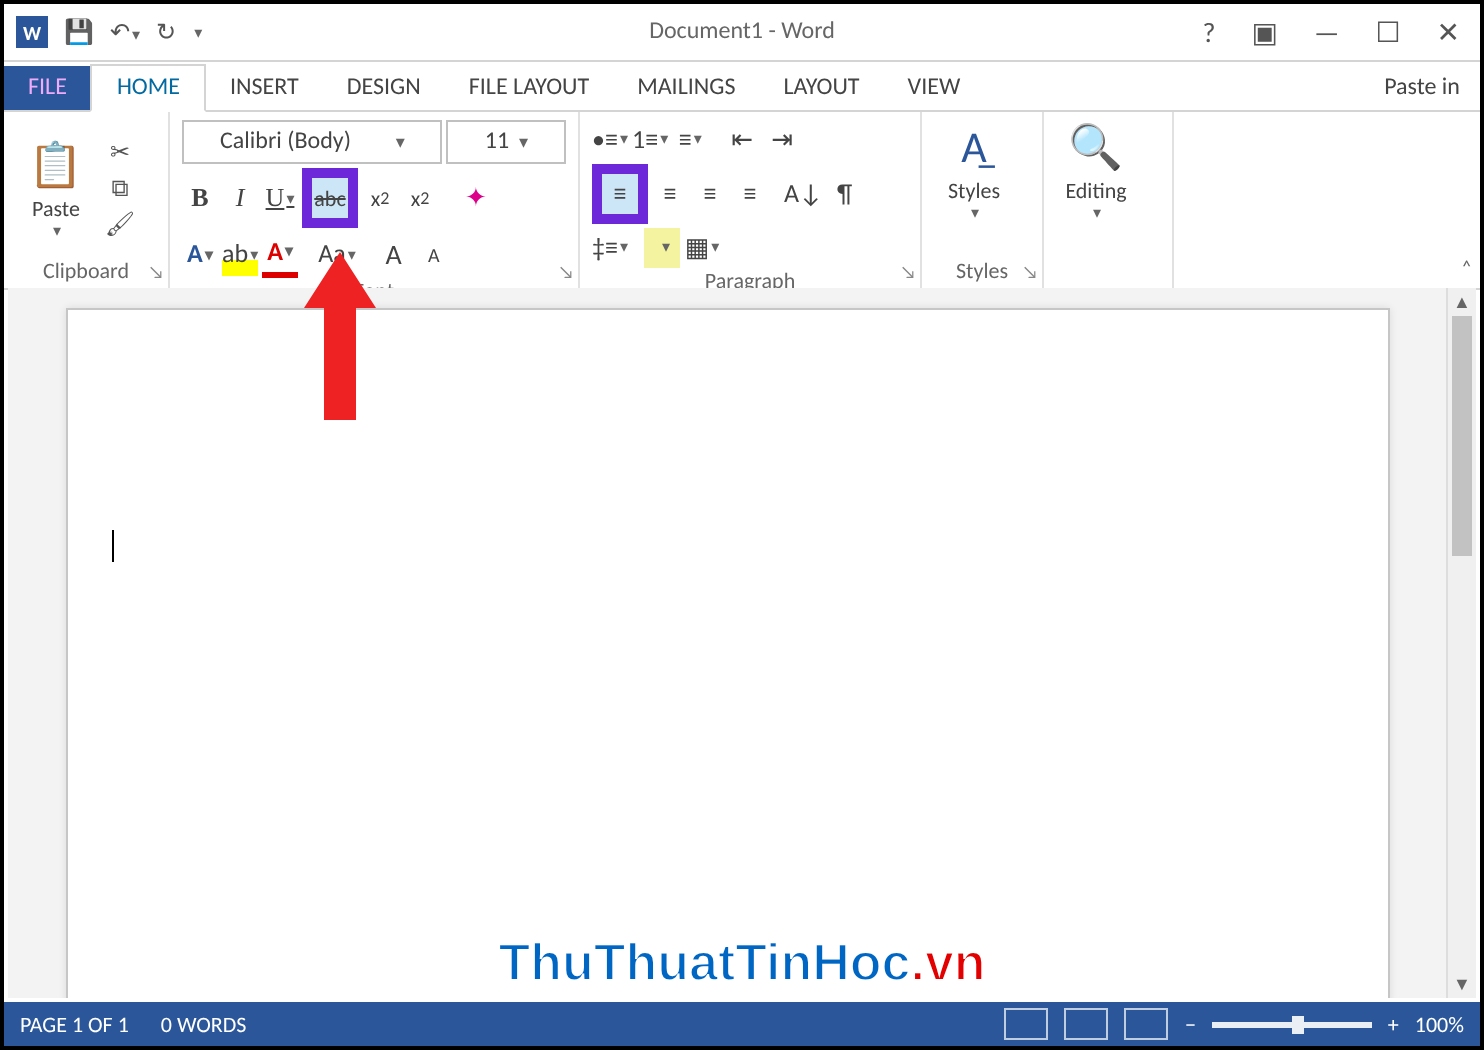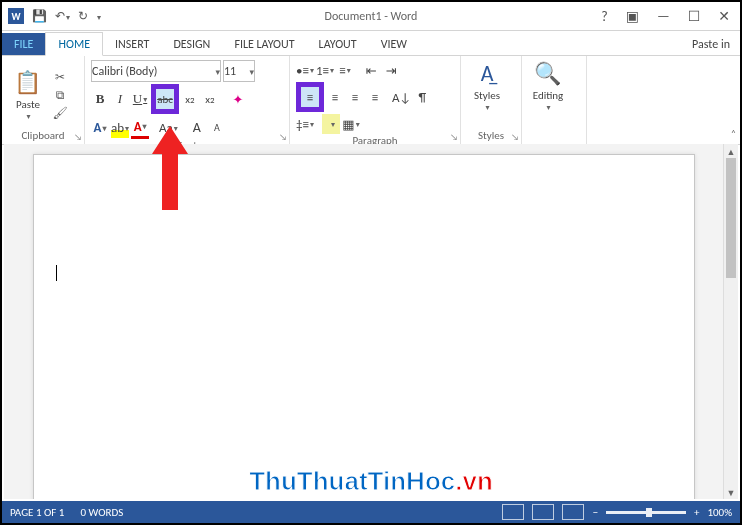--- a/index.html
+++ b/index.html
@@ -6,34 +6,34 @@
 .wrap{width:742px;height:525px;position:relative;border:2px solid #000;box-sizing:border-box;overflow:hidden}
 .titlebar{height:28px;background:#fff;border-bottom:1px solid #d4d4d4;display:flex;align-items:center;position:relative}
 .titlebar .left{display:flex;align-items:center;gap:8px;padding-left:6px}
 .titlebar .center{position:absolute;left:50%;transform:translateX(-50%);color:#666;font-size:12px}
 .titlebar .right{position:absolute;right:6px;display:flex;align-items:center;gap:10px;color:#666}
 .wicon{width:16px;height:16px;background:#2b579a;color:#fff;display:flex;align-items:center;justify-content:center;font-weight:bold;font-size:10px}
 .qat-btn{color:#555;font-size:12px;cursor:pointer}
 .wbtn{color:#555;font-size:14px;cursor:pointer;padding:0 4px}
 .tabs{height:24px;background:#fff;display:flex;align-items:flex-end;border-bottom:1px solid #d4d4d4}
 .tab{padding:4px 12px;font-size:12px;color:#444;cursor:pointer}
-.tab.file{background:#2b579a;color:#7dd3fc}
+.tab.file{background:#2b579a;color:#f0abfc}
 .tab.active{border:1px solid #d4d4d4;border-bottom:1px solid #fff;margin-bottom:-1px;color:#0369a1}
 .signin{margin-left:auto;padding:4px 10px;color:#444;font-size:12px}
 .ribbon{height:88px;background:#fff;border-bottom:1px solid #d4d4d4;display:flex;position:relative}
 .grp{border-right:1px solid #e1e1e1;display:flex;flex-direction:column;padding:4px 6px 2px 6px}
 .grp .lbl{text-align:center;font-size:11px;color:#666;margin-top:auto}
 .grp .body{display:flex;gap:4px;flex:1}
 .big-btn{display:flex;flex-direction:column;align-items:center;justify-content:center;width:40px;cursor:pointer}
 .big-btn .ic{font-size:22px}
 .big-btn .t{font-size:11px;color:#444;margin-top:2px}
 .mini-col{display:flex;flex-direction:column;gap:2px;justify-content:center}
 .mini-btn{width:16px;height:16px;display:flex;align-items:center;justify-content:center;color:#555;font-size:12px;cursor:pointer}
 .font-row{display:flex;gap:2px;align-items:center}
-.combo{height:20px;border:1px solid #c0c0c0;background:#fff;display:flex;align-items:center;padding:0 0;font-size:12px;color:#444;gap:4px}
+.combo{height:20px;border:1px solid #c0c0c0;background:#fff;display:flex;align-items:center;padding:0 18px;font-size:12px;color:#444;gap:4px}
 .combo .dd{color:#666;font-size:9px}
 .fbtn{height:20px;min-width:18px;display:flex;align-items:center;justify-content:center;cursor:pointer;color:#444;font-size:13px}
 .fbtn.b{font-weight:bold;font-family:"Times New Roman",serif}
 .fbtn.i{font-style:italic;font-family:"Times New Roman",serif}
 .fbtn.u{text-decoration:underline;font-family:"Times New Roman",serif}
 .fbtn.strike{text-decoration:line-through;font-size:11px}
 .fbtn.sub{font-size:11px}
 .fbtn.sup{font-size:11px}
 .fbtn.hi{background:linear-gradient(to bottom,#fff 60%,#ffff00 60%)}
 .fbtn.fc{color:#d00;font-weight:bold;border-bottom:3px solid #d00}
@@ -82,20 +82,21 @@
       <span class="wbtn">✕</span>
     </div>
   </div>
 
   <div class="tabs">
     <div class="tab file">FILE</div>
     <div class="tab active">HOME</div>
     <div class="tab">INSERT</div>
     <div class="tab">DESIGN</div>
     <div class="tab">FILE LAYOUT</div>
+    <div class="tab">MAILINGS</div>
     <div class="tab">LAYOUT</div>
     <div class="tab">VIEW</div>
     <div class="signin">Paste in</div>
   </div>
 
   <div class="ribbon">
 
     <div class="grp" style="width:70px;position:relative">
       <div class="body">
         <div class="big-btn">

